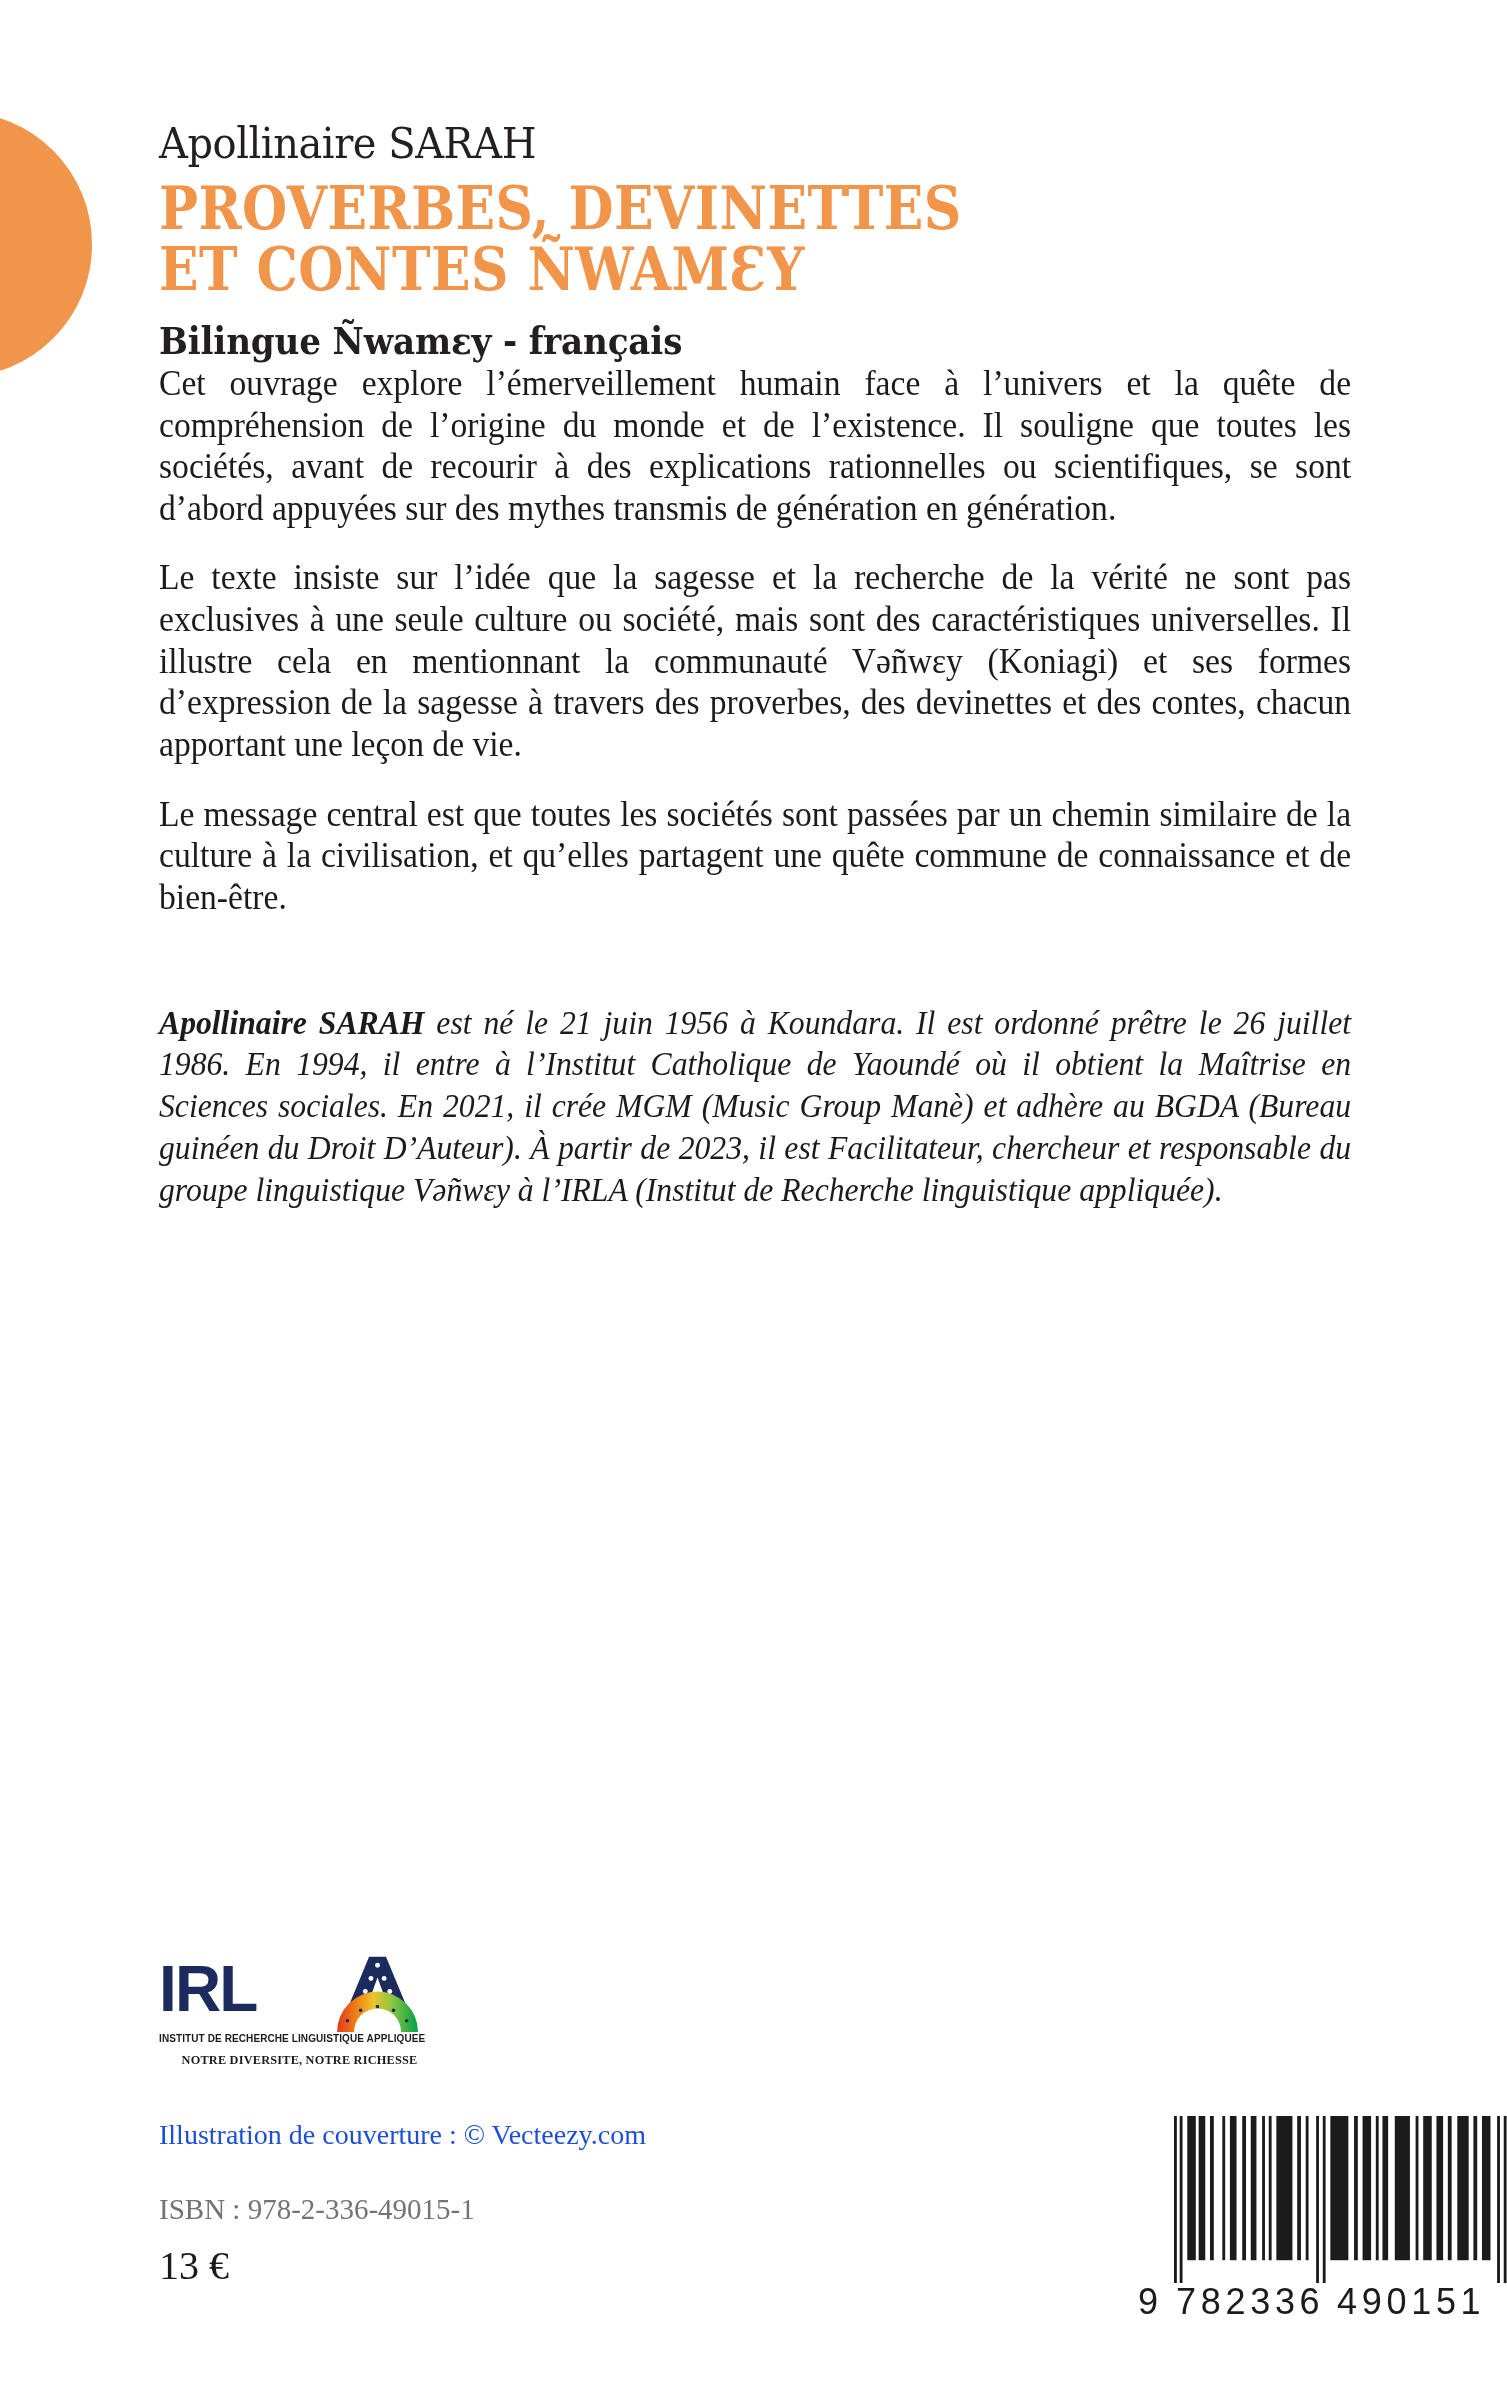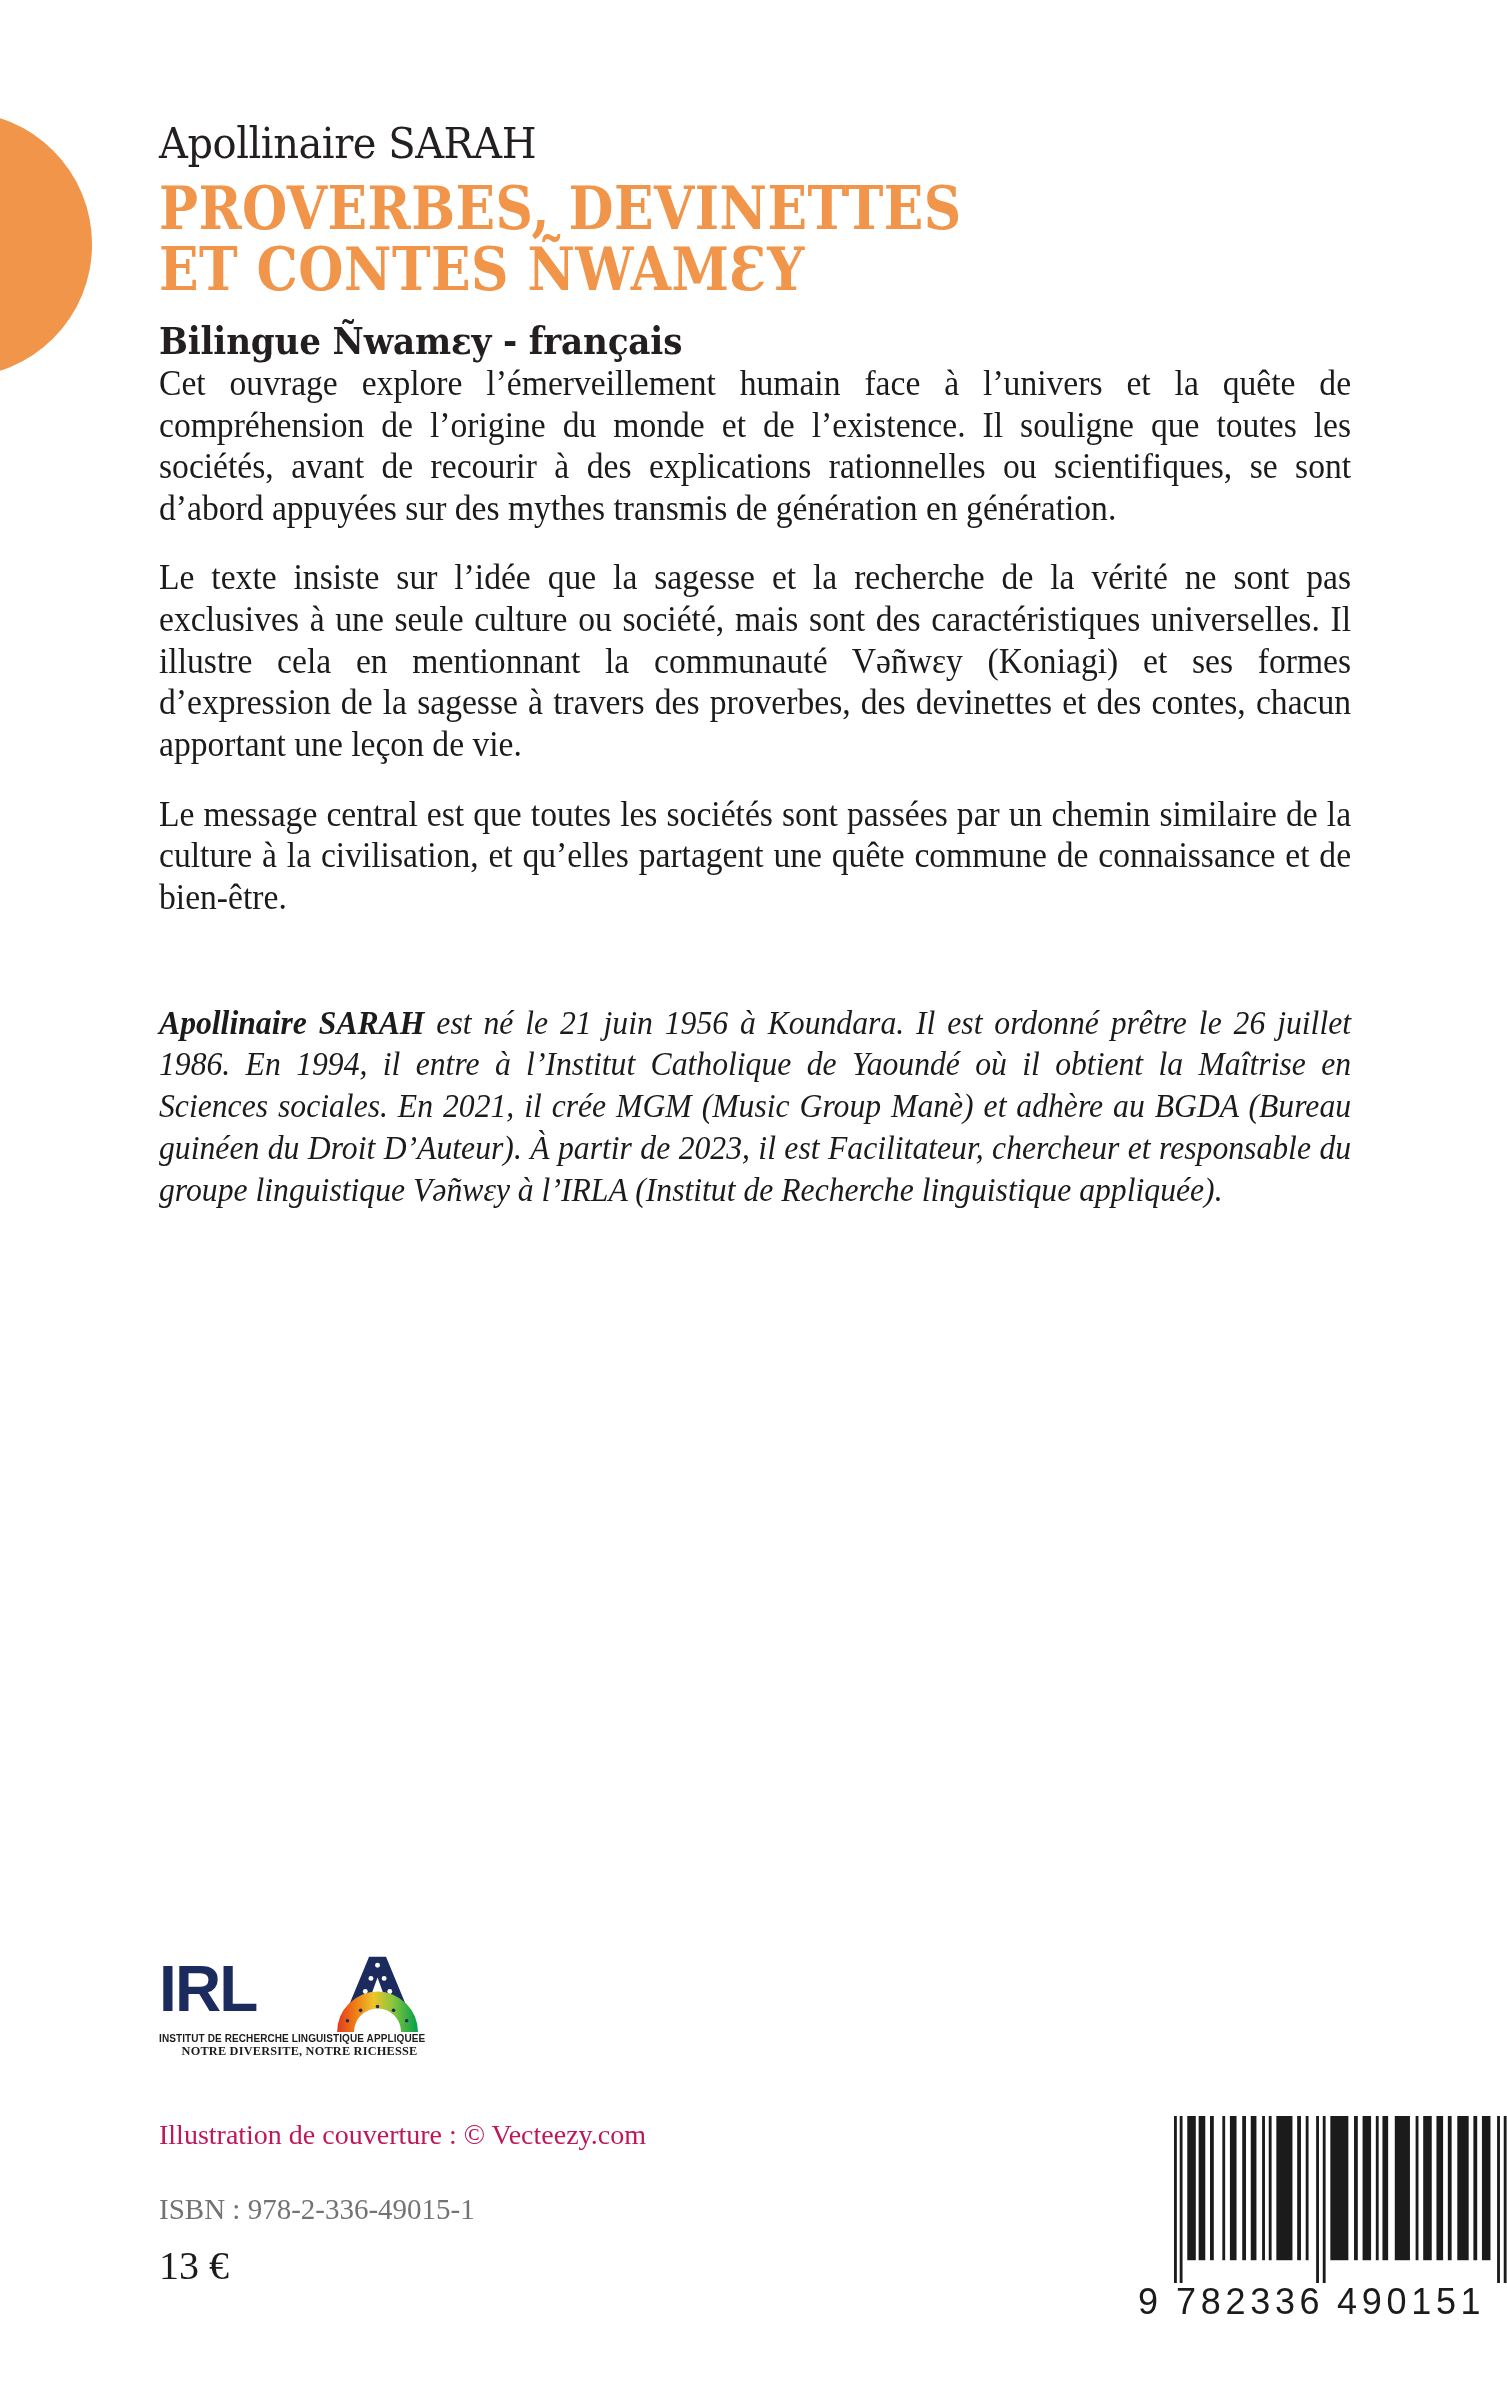--- a/index.html
+++ b/index.html
@@ -146,37 +146,37 @@
     color: #1b1b1b;
     margin-top: 1px;
     white-space: nowrap;
   }
   .logo-sub2 {
     font-family: "Liberation Serif", serif;
     font-weight: 700;
     font-size: 12.3px;
     letter-spacing: 0.2px;
     color: #1b1b1b;
-    margin-top: 0;
+    margin-top: 9px;
     text-align: center;
     width: 281px;
     white-space: nowrap;
   }
 
   
   .footer {
     position: absolute;
     left: 0;
     top: 2118px;
     width: 662px;
   }
   .illus-line {
     font-family: "Liberation Serif", serif;
     font-size: 28px;
-    color: #be185d;
+    color: #1d4ed8;
     line-height: 1.2;
   }
   .isbn-line {
     font-family: "Liberation Serif", serif;
     font-size: 29px;
     color: #737373;
     margin-top: 40px;
     line-height: 1.2;
   }
   .price-line {

